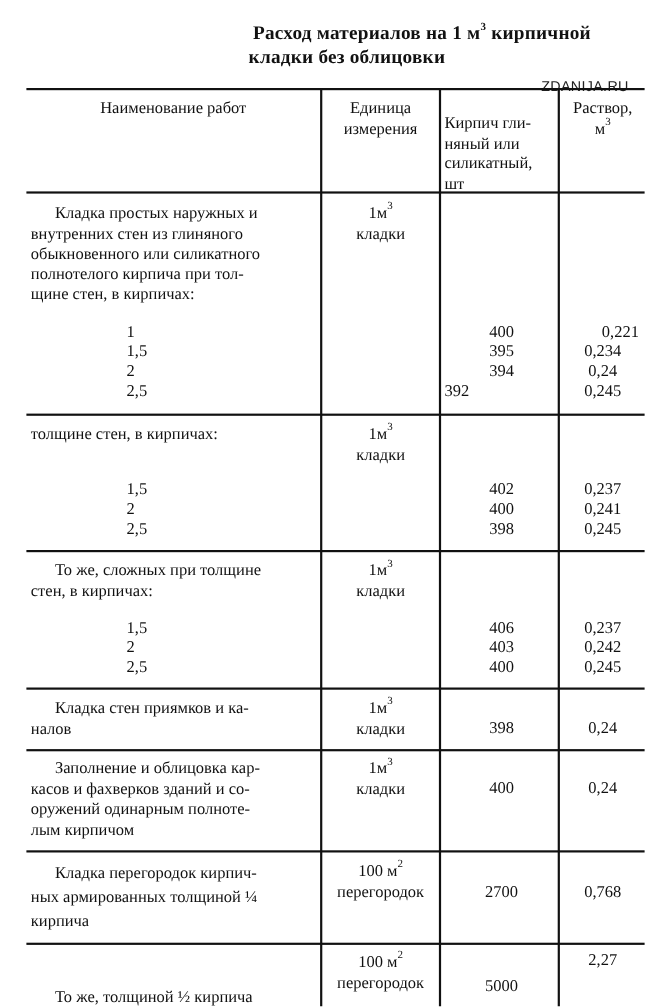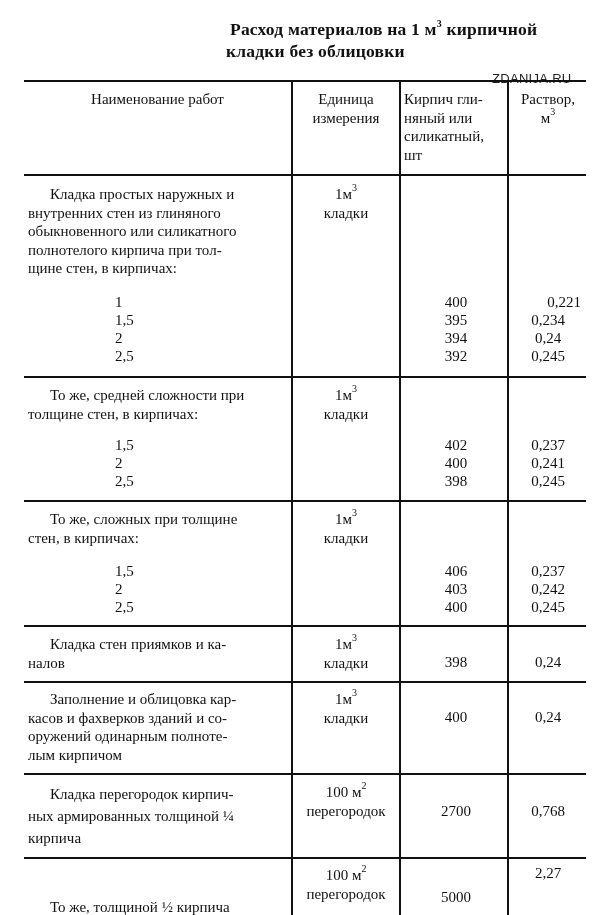--- a/index.html
+++ b/index.html
@@ -42,21 +42,21 @@
 
 <div class="vline" style="left:291px; top:80px; height:835px;"></div>
 <div class="vline" style="left:399px; top:80px; height:835px;"></div>
 <div class="vline" style="left:507px; top:80px; height:835px;"></div>
 
 <div class="cell hdr" style="left:24px; width:267px; top:90px;">Наименование работ</div>
 <div class="cell hdr" style="left:293px; width:106px; top:90px;">
   <div>Единица</div>
   <div>измерения</div>
 </div>
-<div class="cell" style="left:404px; width:104px; top:90px;">
+<div class="cell" style="left:404px; width:104px; top:103px;">
   <div>Кирпич гли-</div>
   <div>няный или</div>
   <div>силикатный,</div>
   <div>шт</div>
 </div>
 <div class="cell hdr" style="left:509px; width:78px; top:90px;">
   <div>Раствор,</div>
   <div><span>м</span><sup>3</sup></div>
 </div>
 
@@ -81,26 +81,25 @@
   <span class="sub" style="left:404px; width:104px; text-align:center;">395</span>
   <span class="sub" style="left:509px; width:78px; text-align:center;">0,234</span>
 </div>
 <div class="sub" style="top:329px;">
   <span class="sub" style="left:115px; width:30px;">2</span>
   <span class="sub" style="left:404px; width:104px; text-align:center;">394</span>
   <span class="sub" style="left:509px; width:78px; text-align:center;">0,24</span>
 </div>
 <div class="sub" style="top:347px;">
   <span class="sub" style="left:115px; width:30px;">2,5</span>
-  <span class="sub" style="left:404px; width:104px; text-align:center;">392</span>
+  <span class="sub" style="left:404px; width:104px; ">392</span>
   <span class="sub" style="left:509px; width:78px; text-align:center;">0,245</span>
 </div>
 
 <div class="cell work" style="top:386px;">
-  <span class="first">То же, средней сложности при</span>
   <div>толщине стен, в кирпичах:</div>
 </div>
 <div class="cell hdr" style="left:293px; width:106px; top:386px;">
   <div><span>1м</span><sup>3</sup></div>
   <div>кладки</div>
 </div>
 <div class="sub" style="top:436px;">
   <span class="sub" style="left:115px; width:30px;">1,5</span>
   <span class="sub" style="left:404px; width:104px; text-align:center;">402</span>
   <span class="sub" style="left:509px; width:78px; text-align:center;">0,237</span>

